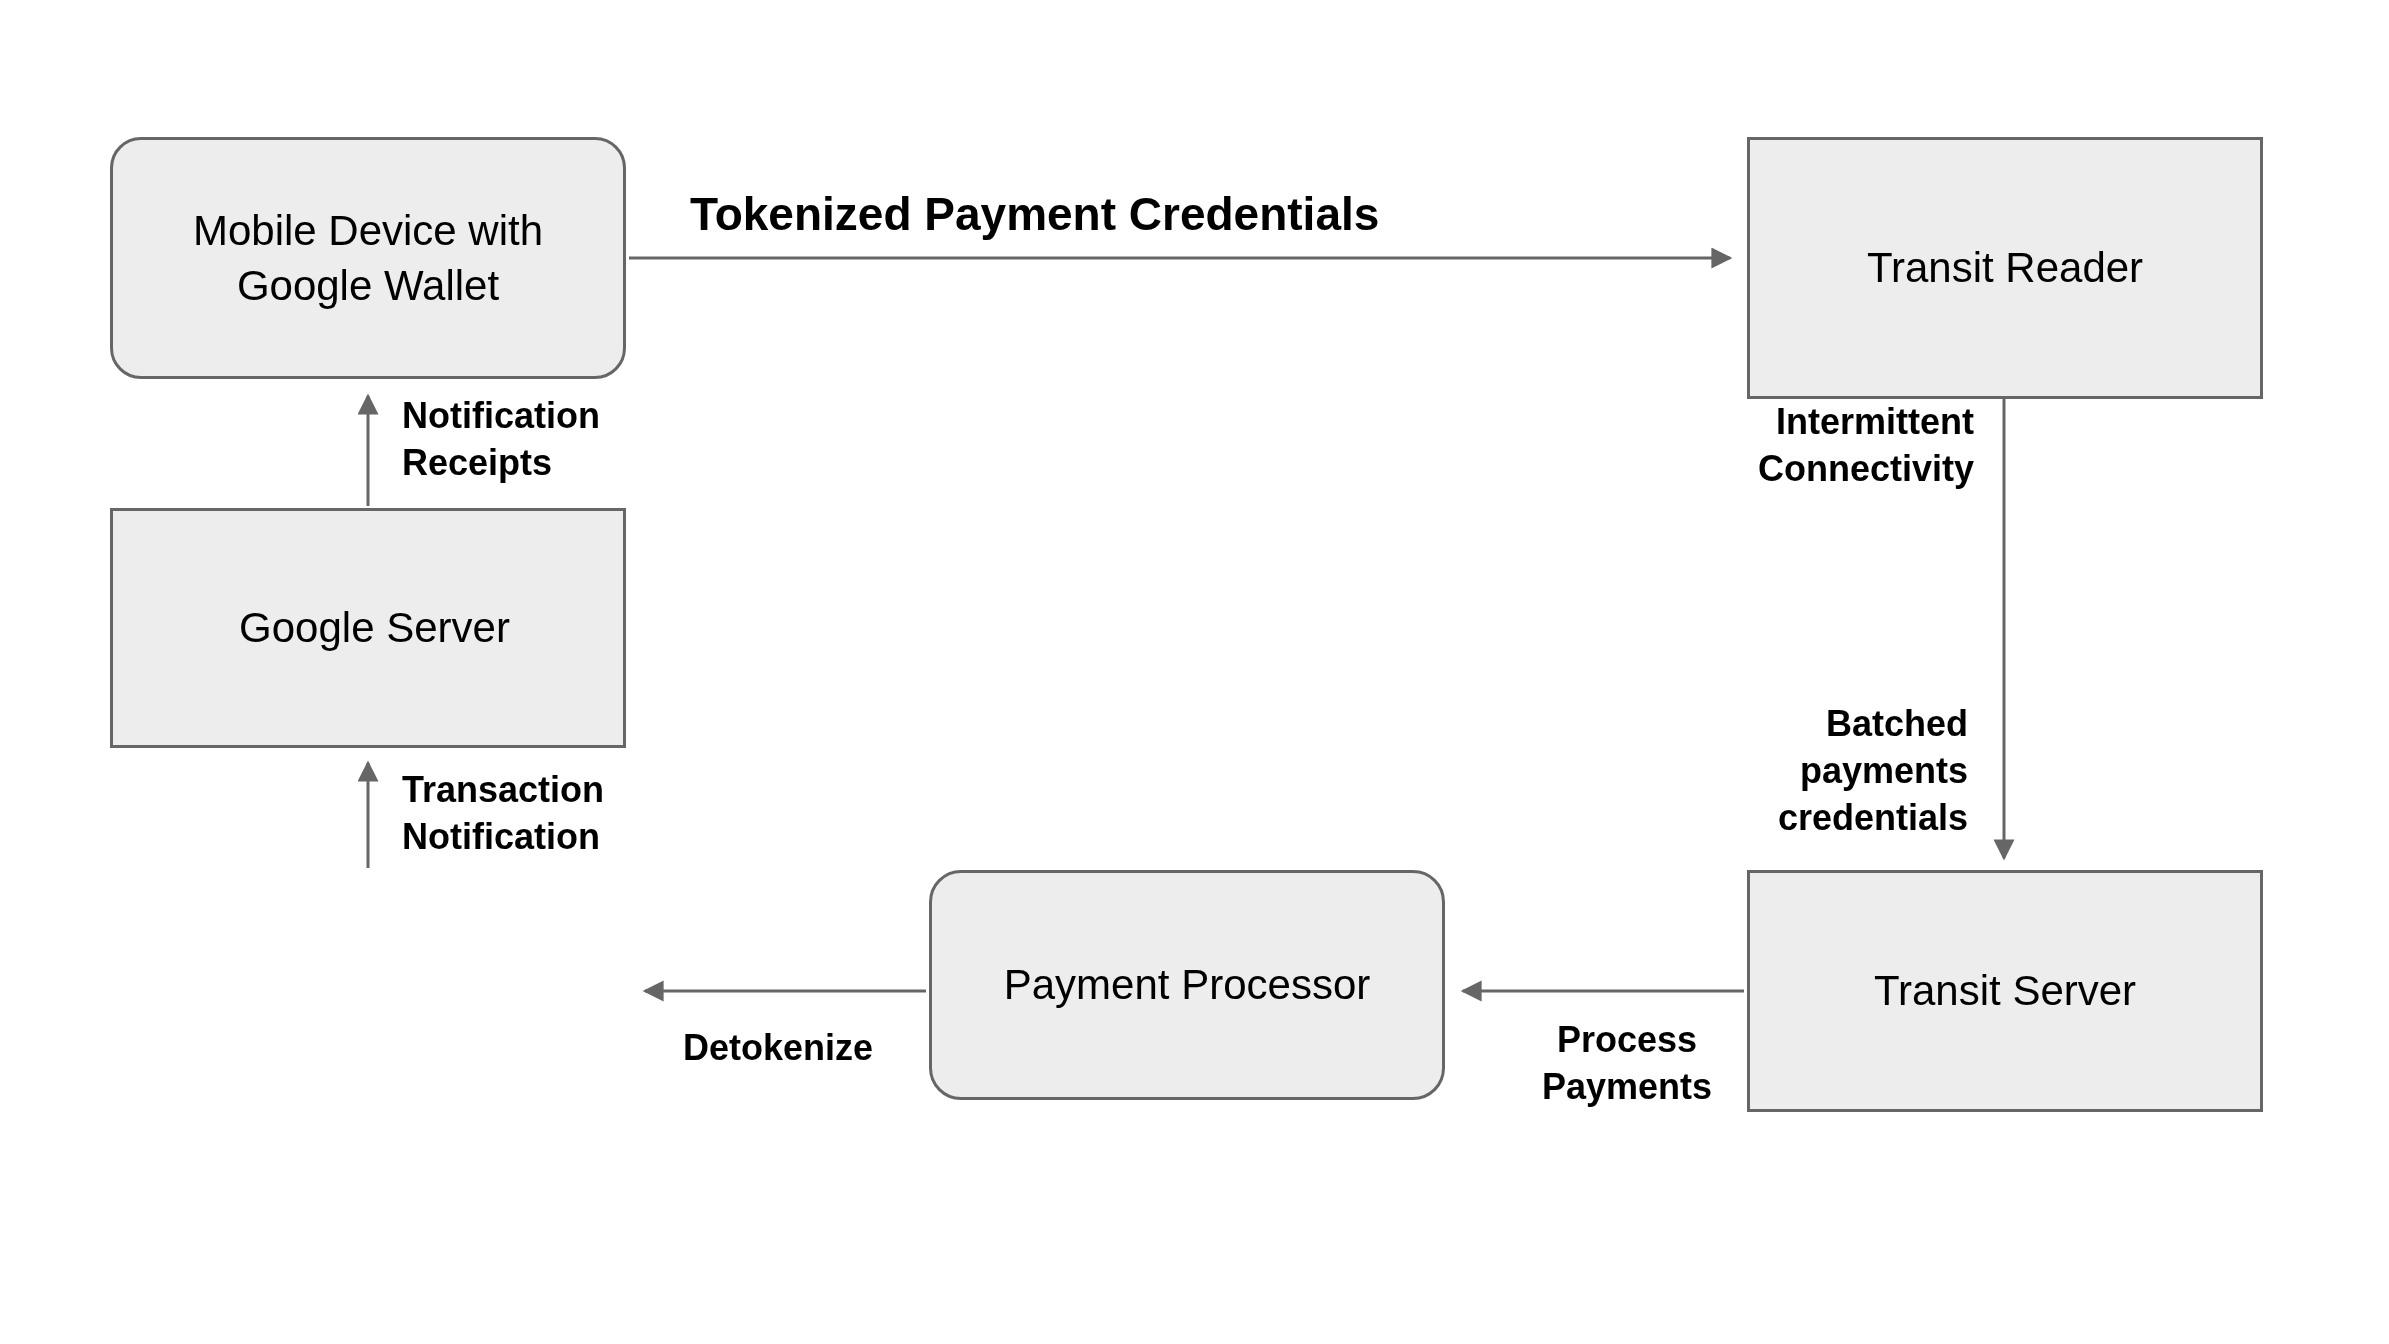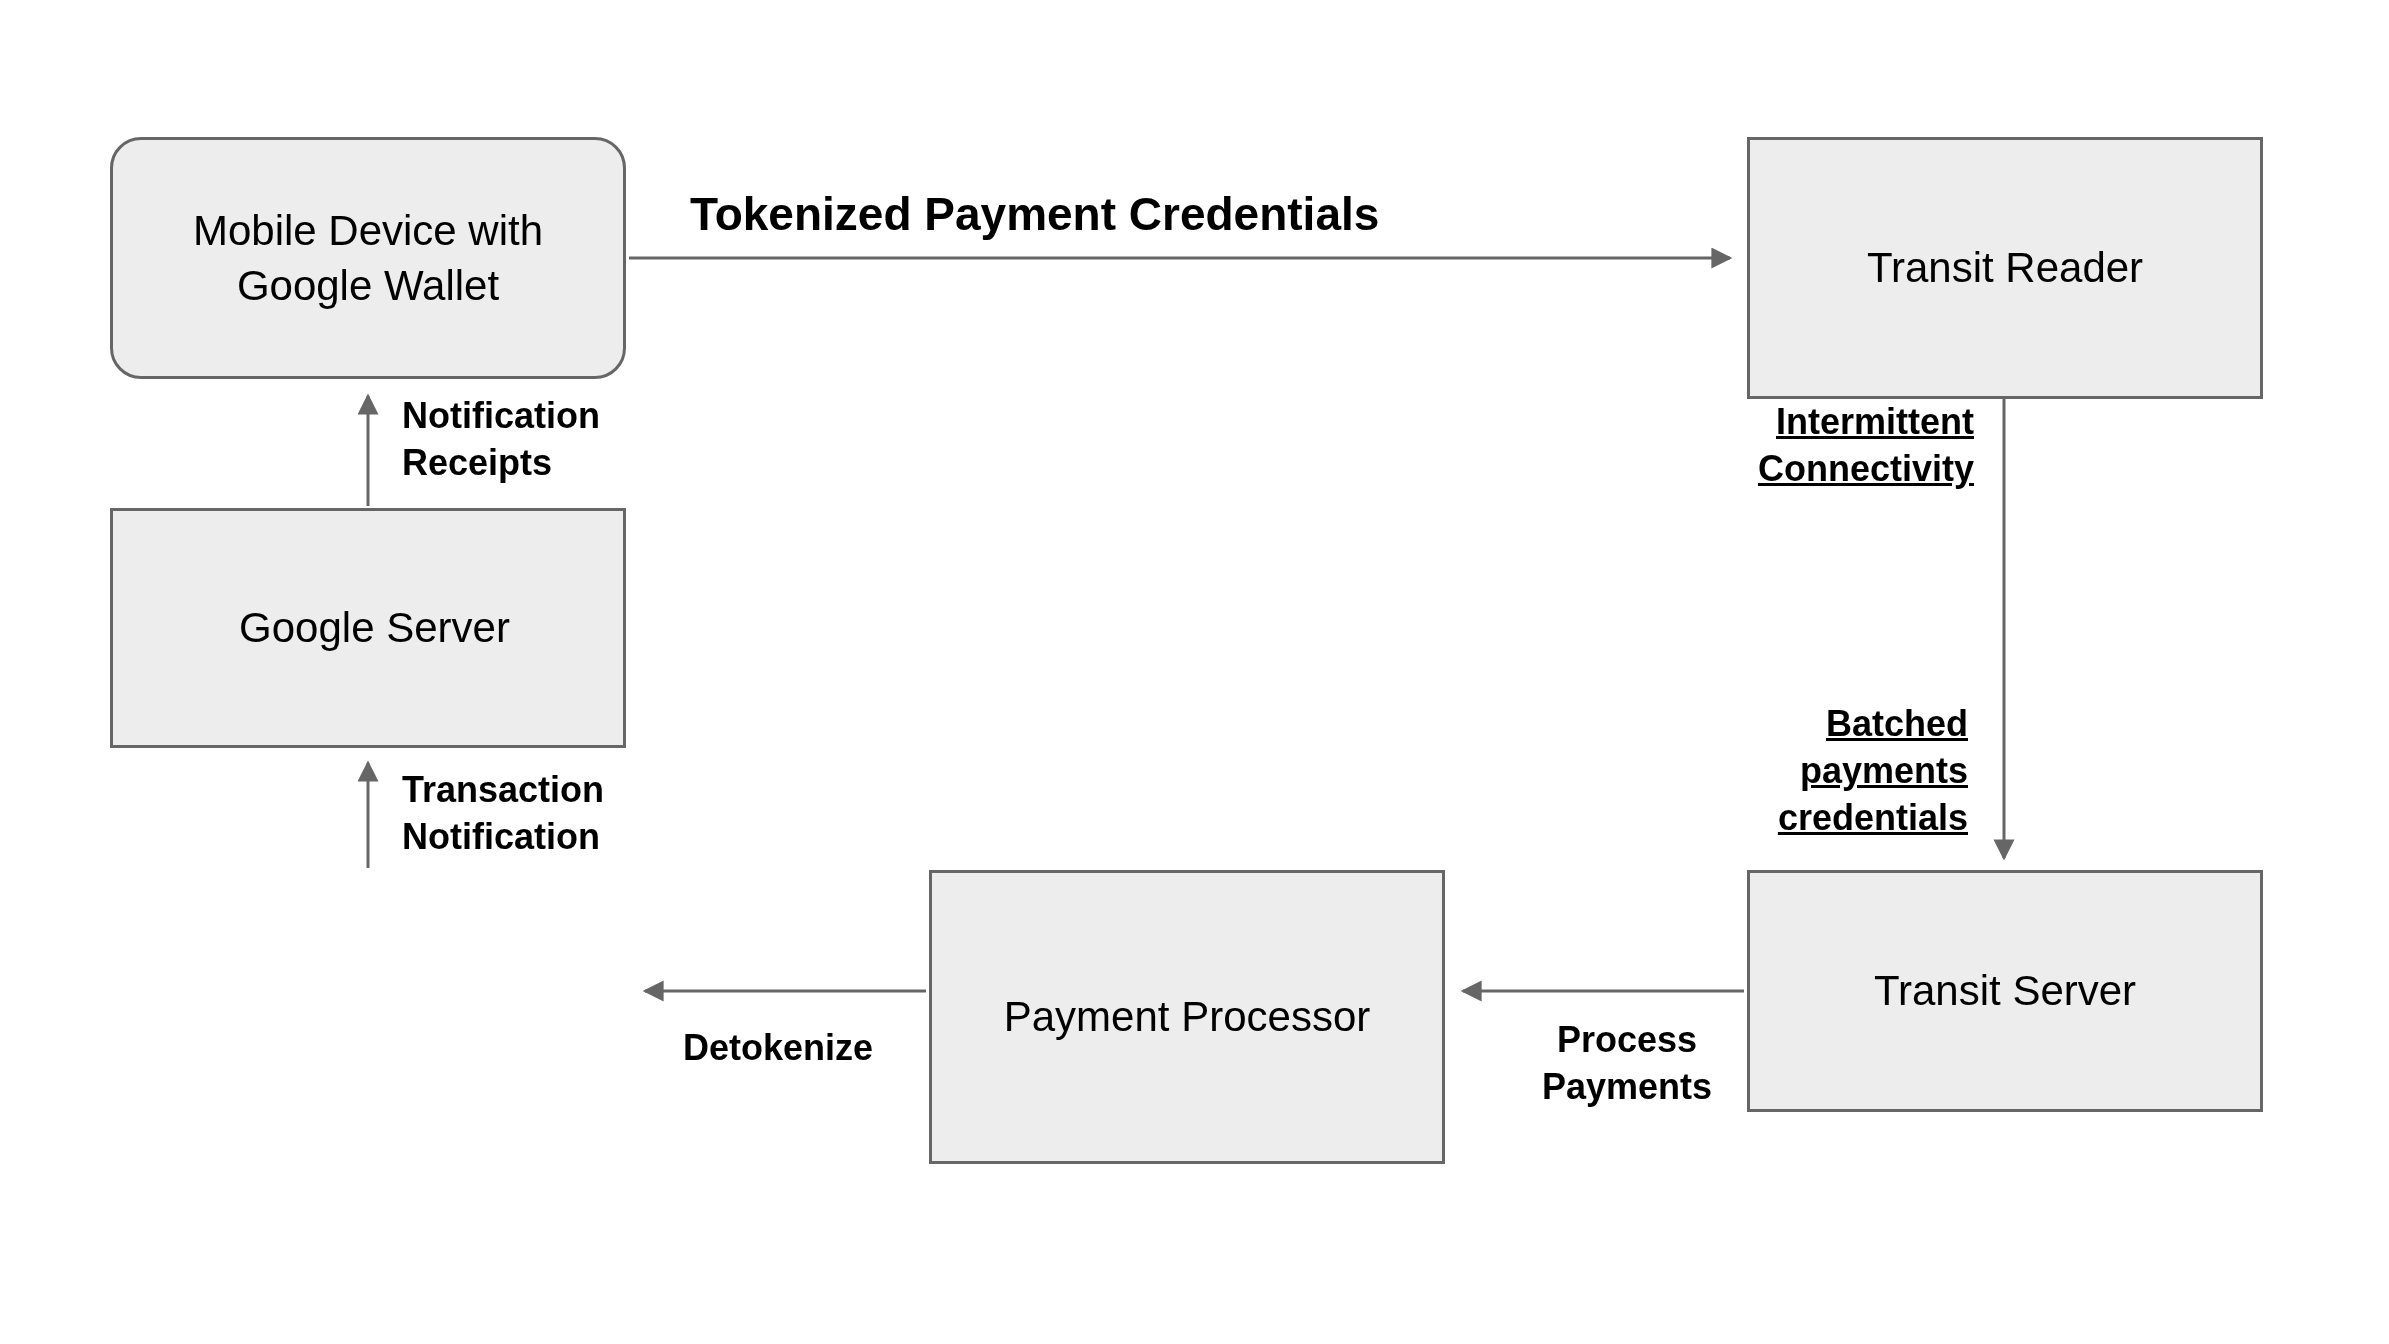--- a/index.html
+++ b/index.html
@@ -39,21 +39,21 @@
   .node .line{display:block;}
   .elabel{
     position:absolute;
     color:var(--label-text);
     font-weight:700;
     font-size:36px;
     line-height:47px;
     white-space:nowrap;
   }
   .elabel .line{display:block;}
-  .elabel.align-right{text-align:right;text-decoration:underline;}
+  .elabel.align-right{text-align:right;}
   .elabel.align-center{text-align:center;}
   .elabel.title{
     font-size:46px;
     line-height:52px;
   }
   #connector-layer{
     position:absolute;
     left:0;top:0;
     width:2389px;
     height:1344px;
@@ -101,21 +101,21 @@
     </div>
   </div>
 
   <div class="node" style="left:110px; top:508px;  width:516px; height:240px;padding-left:13px;">
     <div>
       <span class="line">Google Server</span>
     </div>
   </div>
 
 
-  <div class="node" style="left:929px; top:870px;  width:516px; height:294px;">
+  <div class="node" style="left:929px; top:870px;  width:516px; height:230px;border-radius:32px;">
     <div>
       <span class="line">Payment Processor</span>
     </div>
   </div>
 
   <div class="node" style="left:1747px; top:870px; width:516px; height:242px;">
     <div>
       <span class="line">Transit Server</span>
     </div>
   </div>

